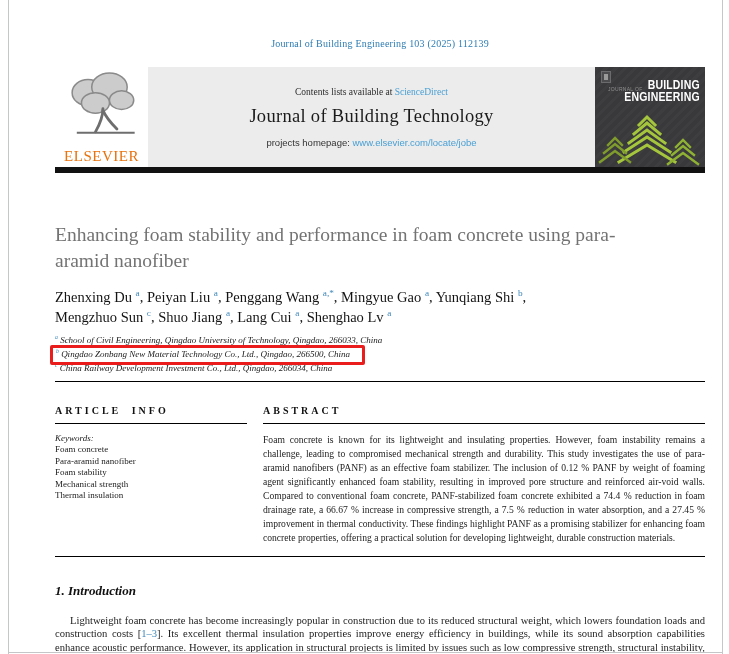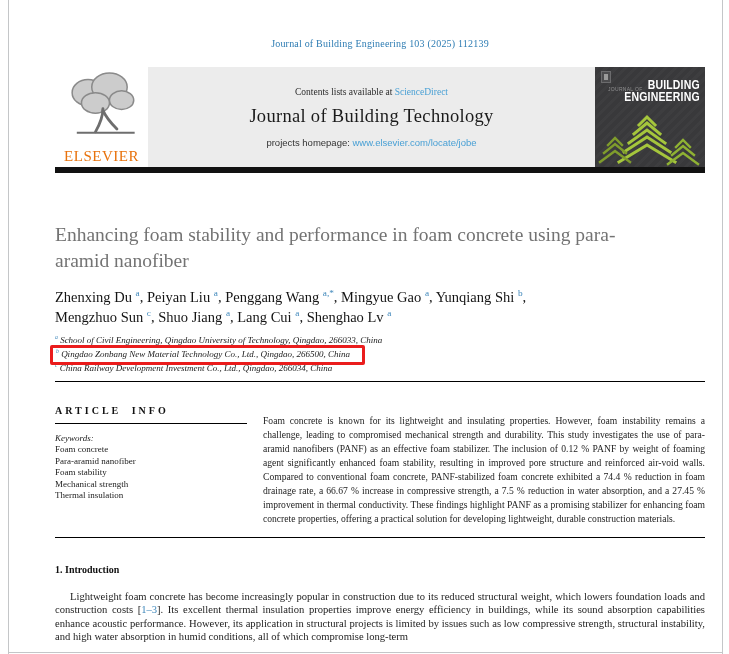--- a/index.html
+++ b/index.html
@@ -57,21 +57,21 @@
   .cols { display:flex; padding-top:23px; }
   .col-left { width:192px; margin-right:16px; flex:none; }
   .col-right { flex:1; }
   .section-heading { font-size:10px; letter-spacing:3px; word-spacing:5px; color:#111; font-weight:bold; font-family:"Liberation Serif", serif; padding-bottom:7px; border-bottom:1.2px solid #000; }
   .keywords { margin-top:9px; font-size:9px; line-height:11.5px; color:#222; }
   .keywords-label { font-style:italic; }
   .abstract-text { margin-top:9px; font-size:9.6px; line-height:14px; color:#1c1c1c; text-align:justify; }
   .rule-bottom { margin-top:11px; border:none; border-top:1.2px solid #000; }
 
   
-  .intro-heading { margin-top:26px; font-size:10px; font-weight:bold; color:#111; }
+  .intro-heading { margin-top:26px; font-size:13px; font-weight:bold; color:#111;font-style:italic; }
   .intro-para { margin-top:15px; font-size:10.6px; line-height:13.6px; color:#1c1c1c; text-align:justify; text-indent:15px; }
   .cite { color:#3d86ba; }
 </style>
 </head>
 <body>
 
 <div class="page">
   <div class="page-edge-left"></div>
   <div class="page-edge-right"></div>
   <div class="page-edge-bottom"></div>
@@ -164,20 +164,21 @@
           <div id="keywords-list">
               <div>Foam concrete</div>
               <div>Para-aramid nanofiber</div>
               <div>Foam stability</div>
               <div>Mechanical strength</div>
               <div>Thermal insulation</div>
             </div>
         </div>
       </div>
       <div class="col-right">
+        <div class="section-heading">ABSTRACT</div>
         <div class="abstract-text">Foam concrete is known for its lightweight and insulating properties. However, foam instability remains a challenge, leading to compromised mechanical strength and durability. This study investigates the use of para-aramid nanofibers (PANF) as an effective foam stabilizer. The inclusion of 0.12 % PANF by weight of foaming agent significantly enhanced foam stability, resulting in improved pore structure and reinforced air-void walls. Compared to conventional foam concrete, PANF-stabilized foam concrete exhibited a 74.4 % reduction in foam drainage rate, a 66.67 % increase in compressive strength, a 7.5 % reduction in water absorption, and a 27.45 % improvement in thermal conductivity. These findings highlight PANF as a promising stabilizer for enhancing foam concrete properties, offering a practical solution for developing lightweight, durable construction materials.</div>
       </div>
     </div>
 
     <hr class="rule-bottom">
 
     <div class="intro-heading">1. Introduction</div>
 
     <p class="intro-para">
       <span>Lightweight foam concrete has become increasingly popular in construction due to its reduced structural weight, which lowers foundation loads and construction costs [</span><span class="cite">1–3</span><span>]. Its excellent thermal insulation properties improve energy efficiency in buildings, while its sound absorption capabilities enhance acoustic performance. However, its application in structural projects is limited by issues such as low compressive strength, structural instability, and high water absorption in humid conditions, all of which compromise long-term</span>

